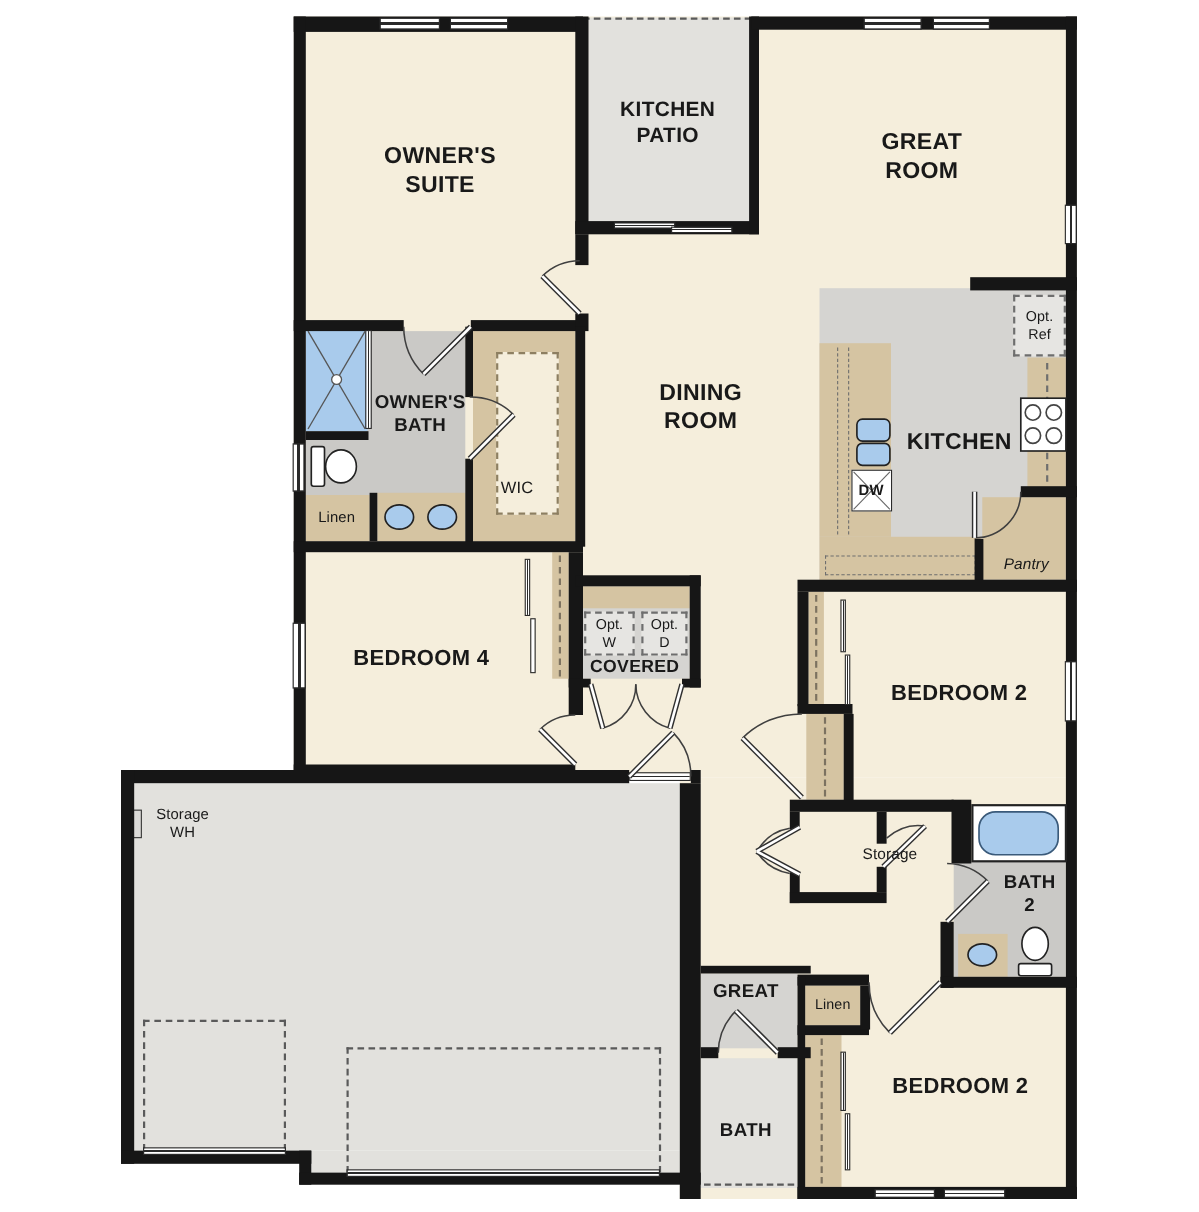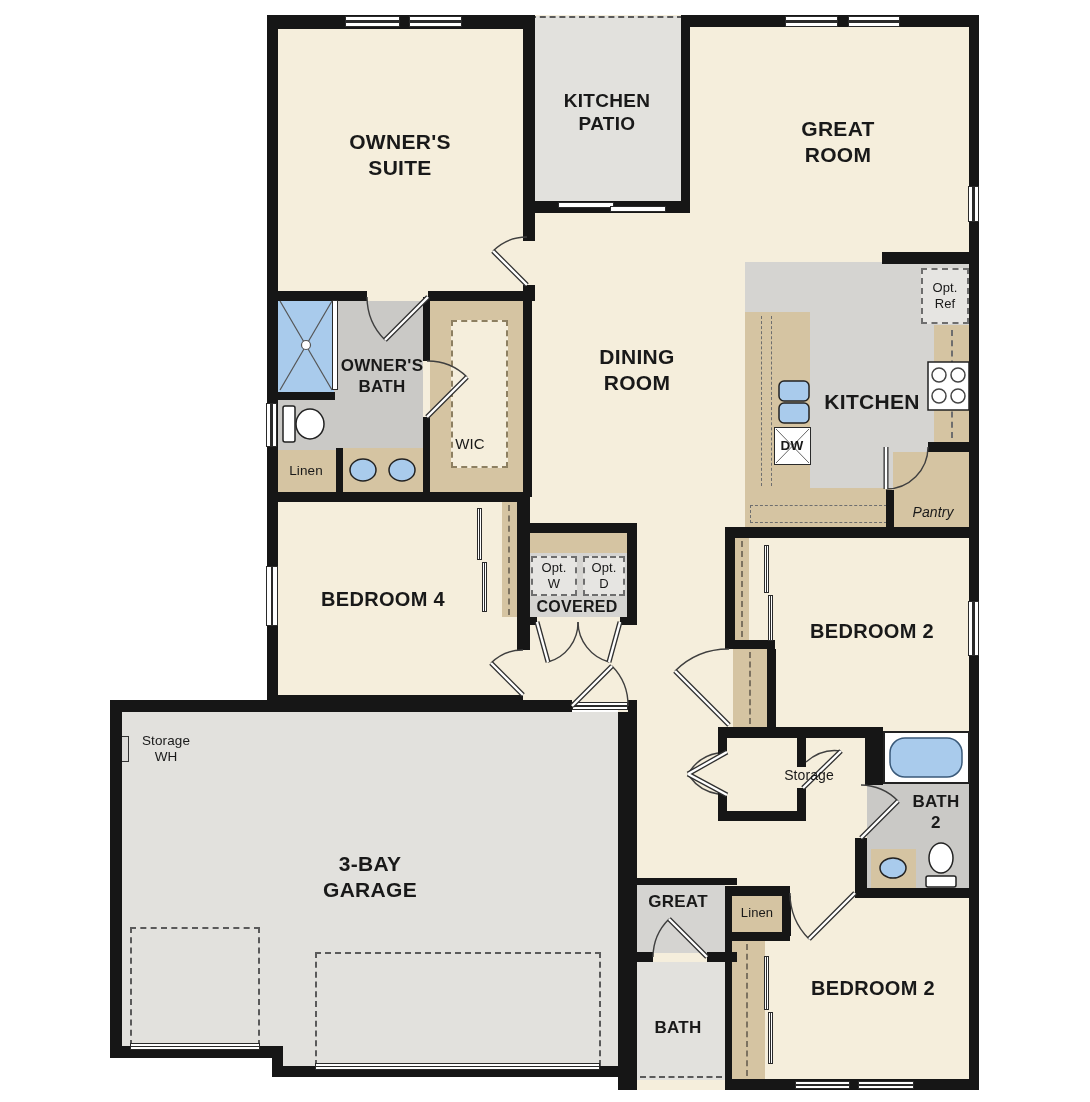--- a/index.html
+++ b/index.html
@@ -279,17 +279,15 @@
   <div class="lbl" style="left:792px;top:446px;font-size:13.5px;">DW</div>
   <div class="lbl sm" style="left:933px;top:513px;font-size:14px;font-style:italic;">Pantry</div>
   <div class="lbl" style="left:872px;top:631px;font-size:20px;">BEDROOM 2</div>
   <div class="lbl sm" style="left:762px;top:776px;font-size:14px;margin-left:47px;">Storage</div>
   <div class="lbl" style="left:936px;top:813px;font-size:17px;">BATH
 2</div>
   <div class="lbl" style="left:678px;top:902px;font-size:17px;">GREAT</div>
   <div class="lbl sm" style="left:757px;top:913px;font-size:13px;">Linen</div>
   <div class="lbl" style="left:678px;top:1028px;font-size:17px;">BATH</div>
   <div class="lbl" style="left:873px;top:988px;font-size:20px;">BEDROOM 2</div>
-  <div class="lbl" style="left:370px;top:877px;font-size:21px;">3-BAY
-GARAGE</div>
   <div class="lbl sm" style="left:166px;top:749px;font-size:13.5px;">Storage
 WH</div>
 </div>
 
 </body></html>

